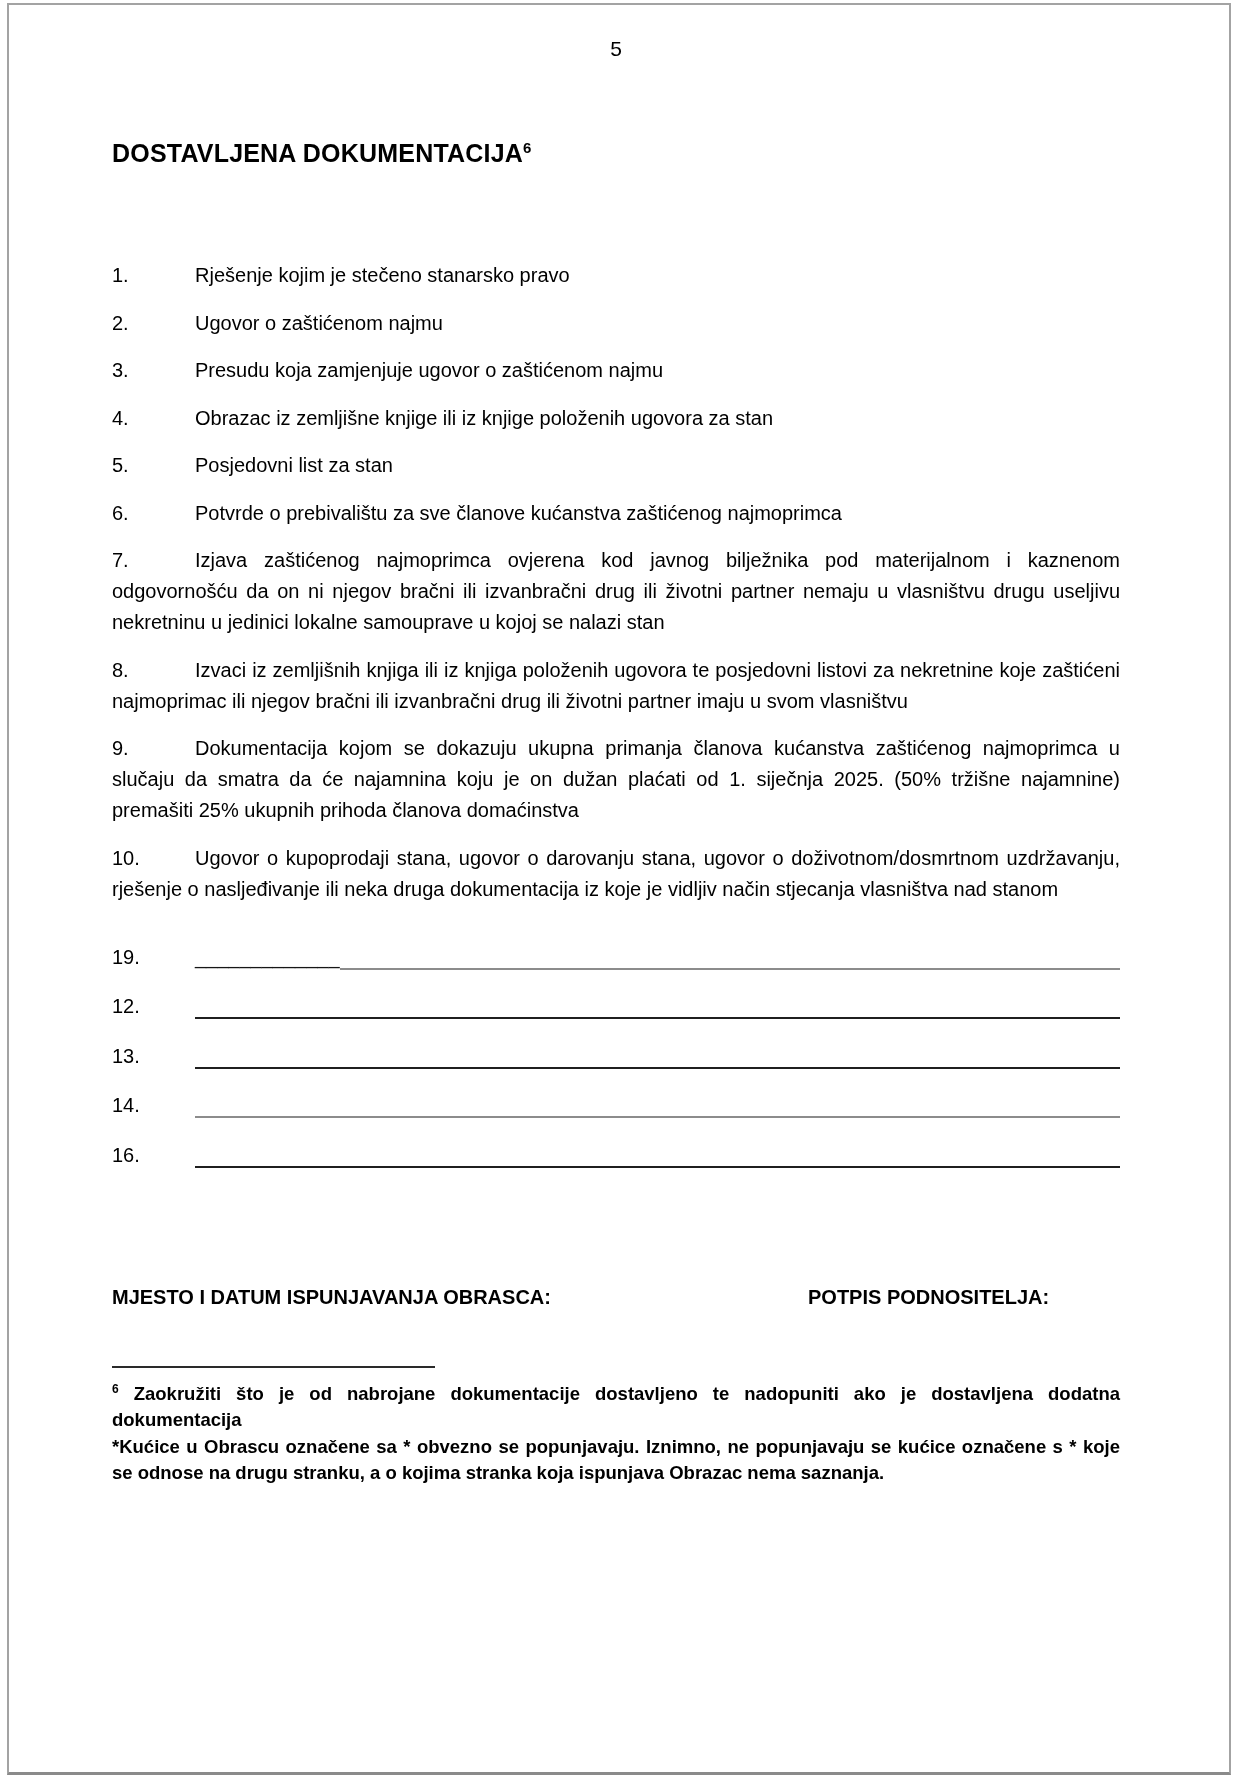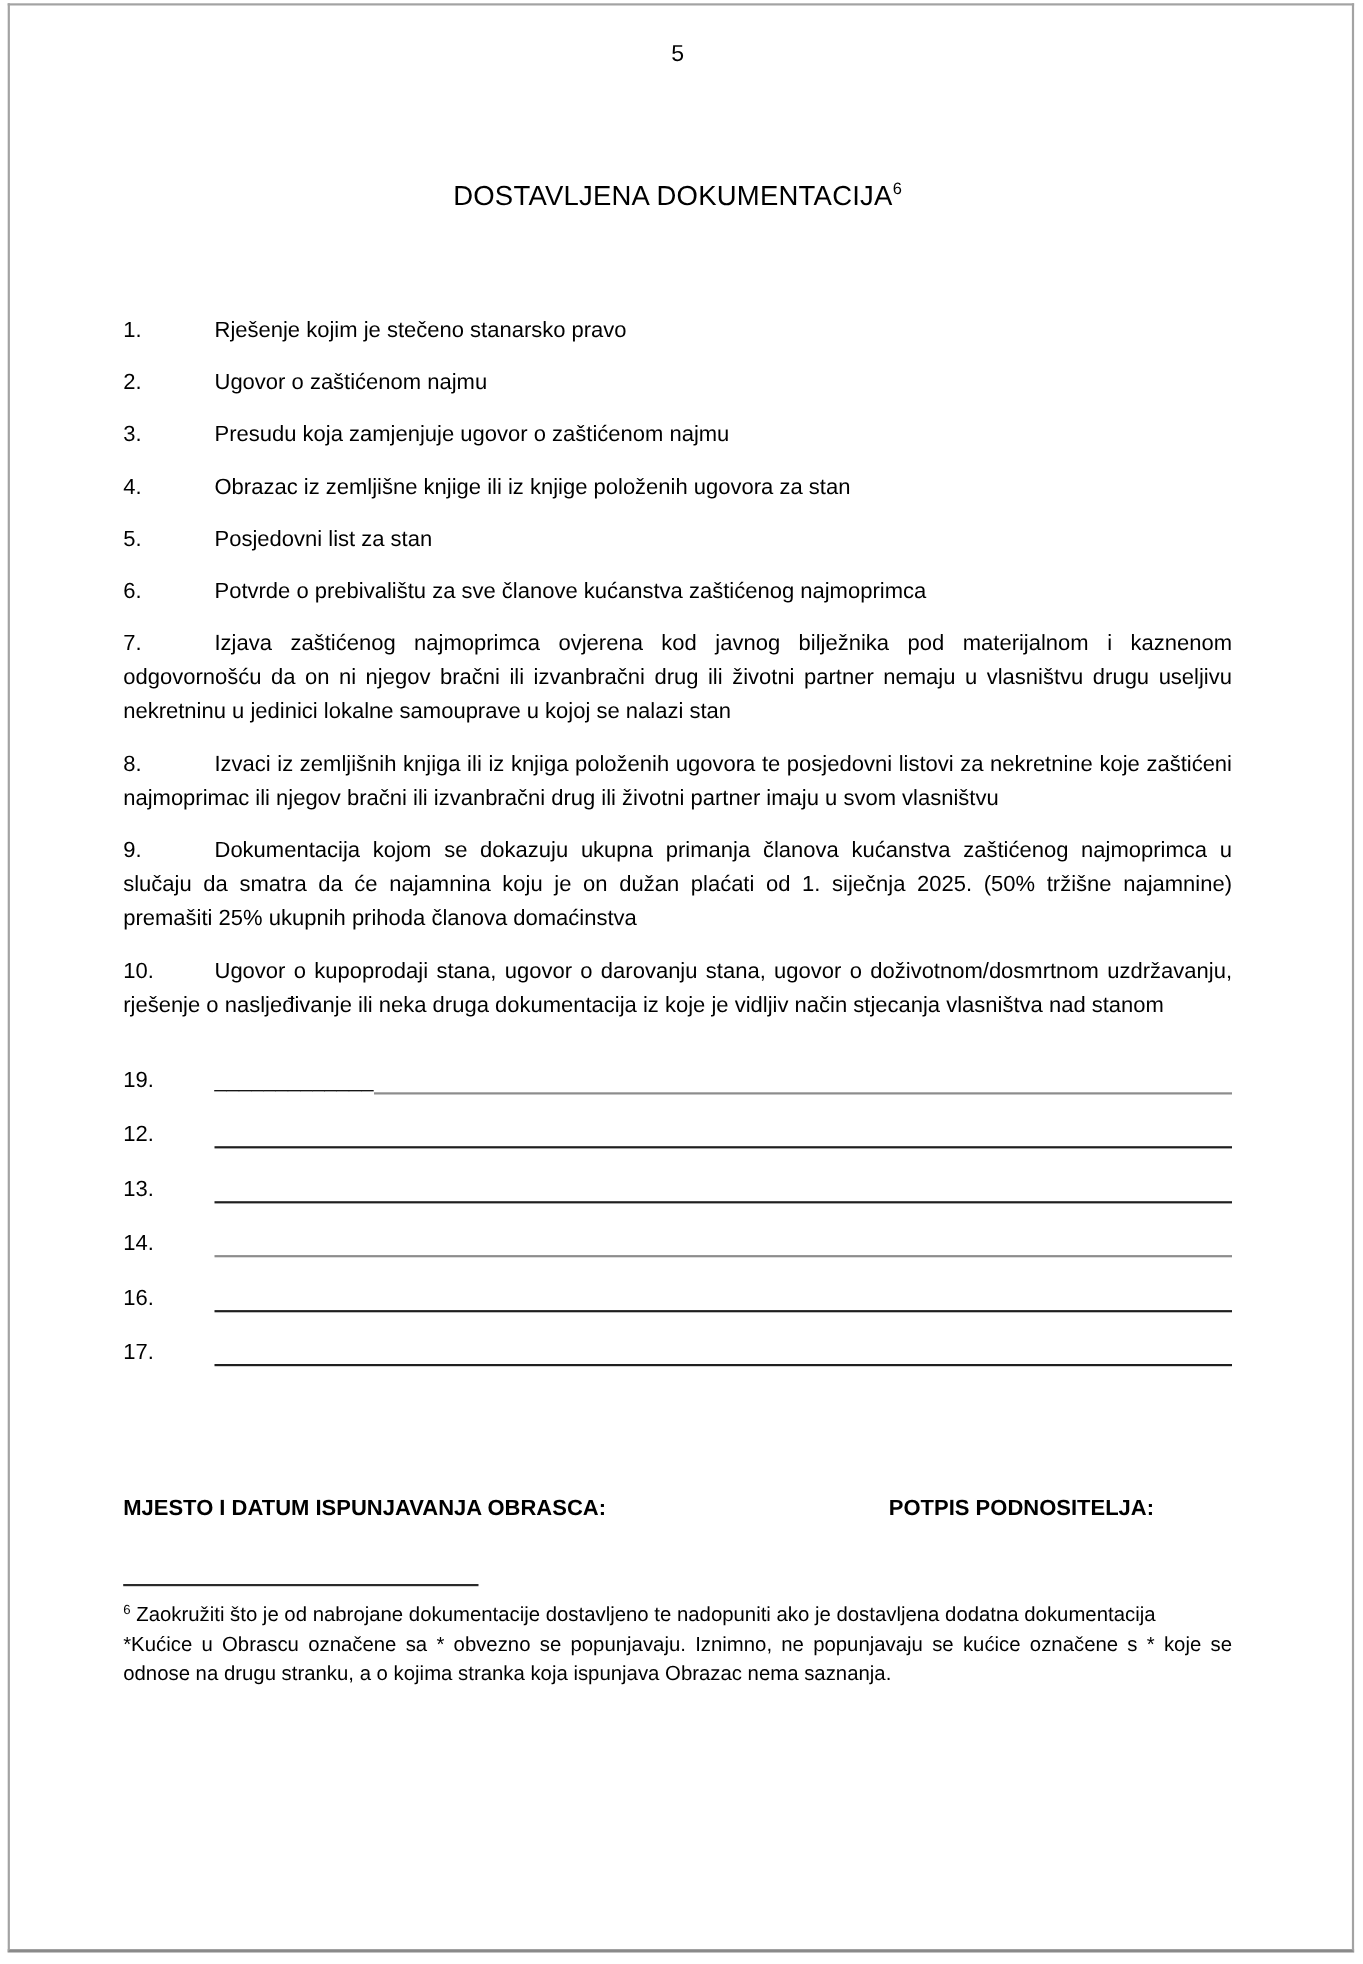--- a/index.html
+++ b/index.html
@@ -31,24 +31,23 @@
     margin-left: 103px;
     width: 1008px;
   }
   .pageno {
     margin-top: 32px;
     text-align: center;
     font-size: 21px;
     line-height: 24px;
   }
   .title {
-    margin: 102px 0 0 0;
-    text-align: center;
+    margin: 77px 0 0 0;
     font-size: 25px;
-    font-weight: normal;
+    font-weight: bold;
     line-height: 30px;
     letter-spacing: 0.2px;
   }
   .title sup {
     font-size: 15px;
     vertical-align: super;
     line-height: 0;
   }
   #doc-list { margin-top: 92px; }
   .doc-item {
@@ -108,21 +107,21 @@
     width: 323px;
     height: 0;
     border-top: 2px solid #2a2a2a;
   }
   .footnote {
     margin-top: 13px;
     font-size: 18.5px;
     line-height: 26.5px;
     text-align: justify;
   }
-  .footnote p { margin: 0; }
+  .footnote p { margin: 0; font-weight: bold; }
   .footnote sup {
     font-size: 12px;
     vertical-align: super;
     line-height: 0;
   }
 </style>
 </head>
 <body>
 
 <div class="page">
@@ -189,27 +188,20 @@
 
 
   <div class="blank-row shade-dark">
     <span class="num">16.</span>
     <span class="line">
       <span class="typed"></span>
       <span class="cont"></span>
     </span>
   </div>
 
-  <div class="blank-row shade-dark">
-    <span class="num">17.</span>
-    <span class="line">
-      <span class="typed"></span>
-      <span class="cont"></span>
-    </span>
-  </div>
 
 </div>
 
     <div class="sig-row">
       <span>MJESTO I DATUM ISPUNJAVANJA OBRASCA:</span>
       <span class="sig-label-right">POTPIS PODNOSITELJA:</span>
     </div>
 
     <div class="fn-rule"></div>
 

